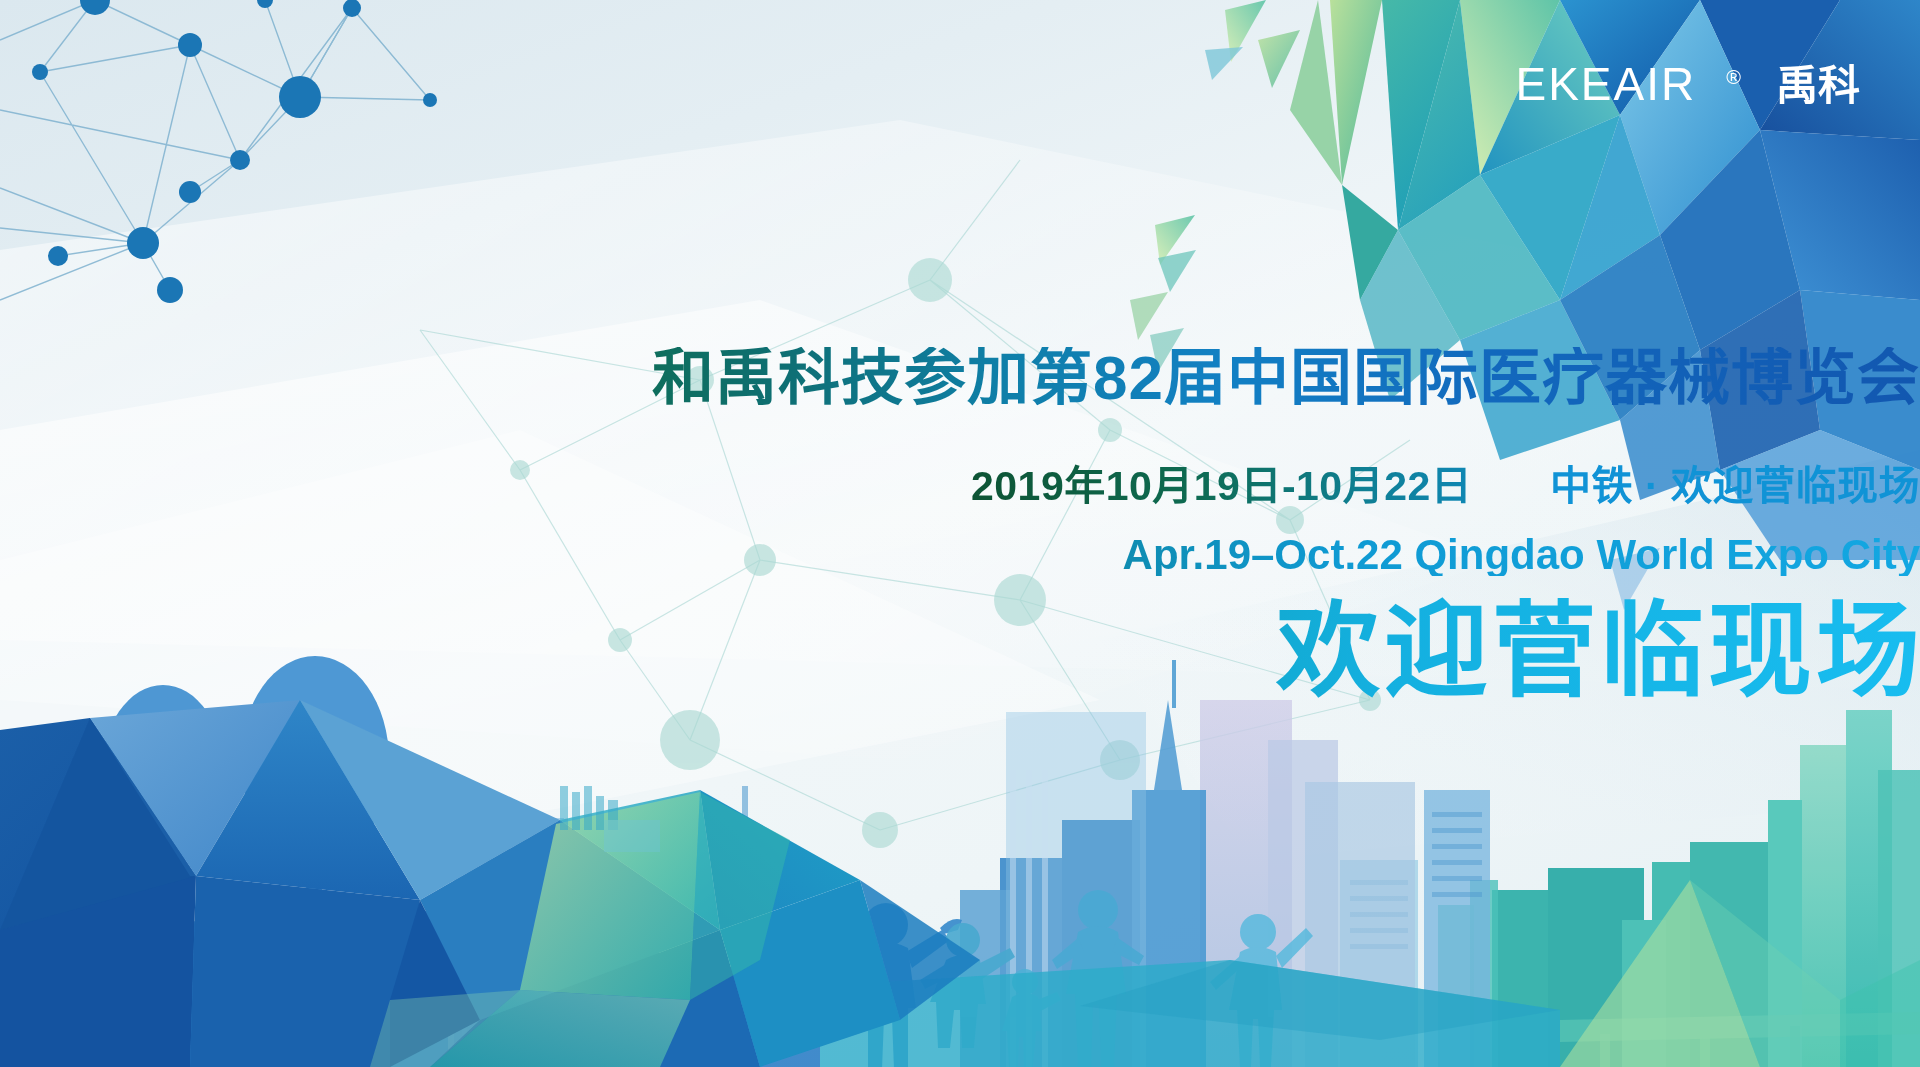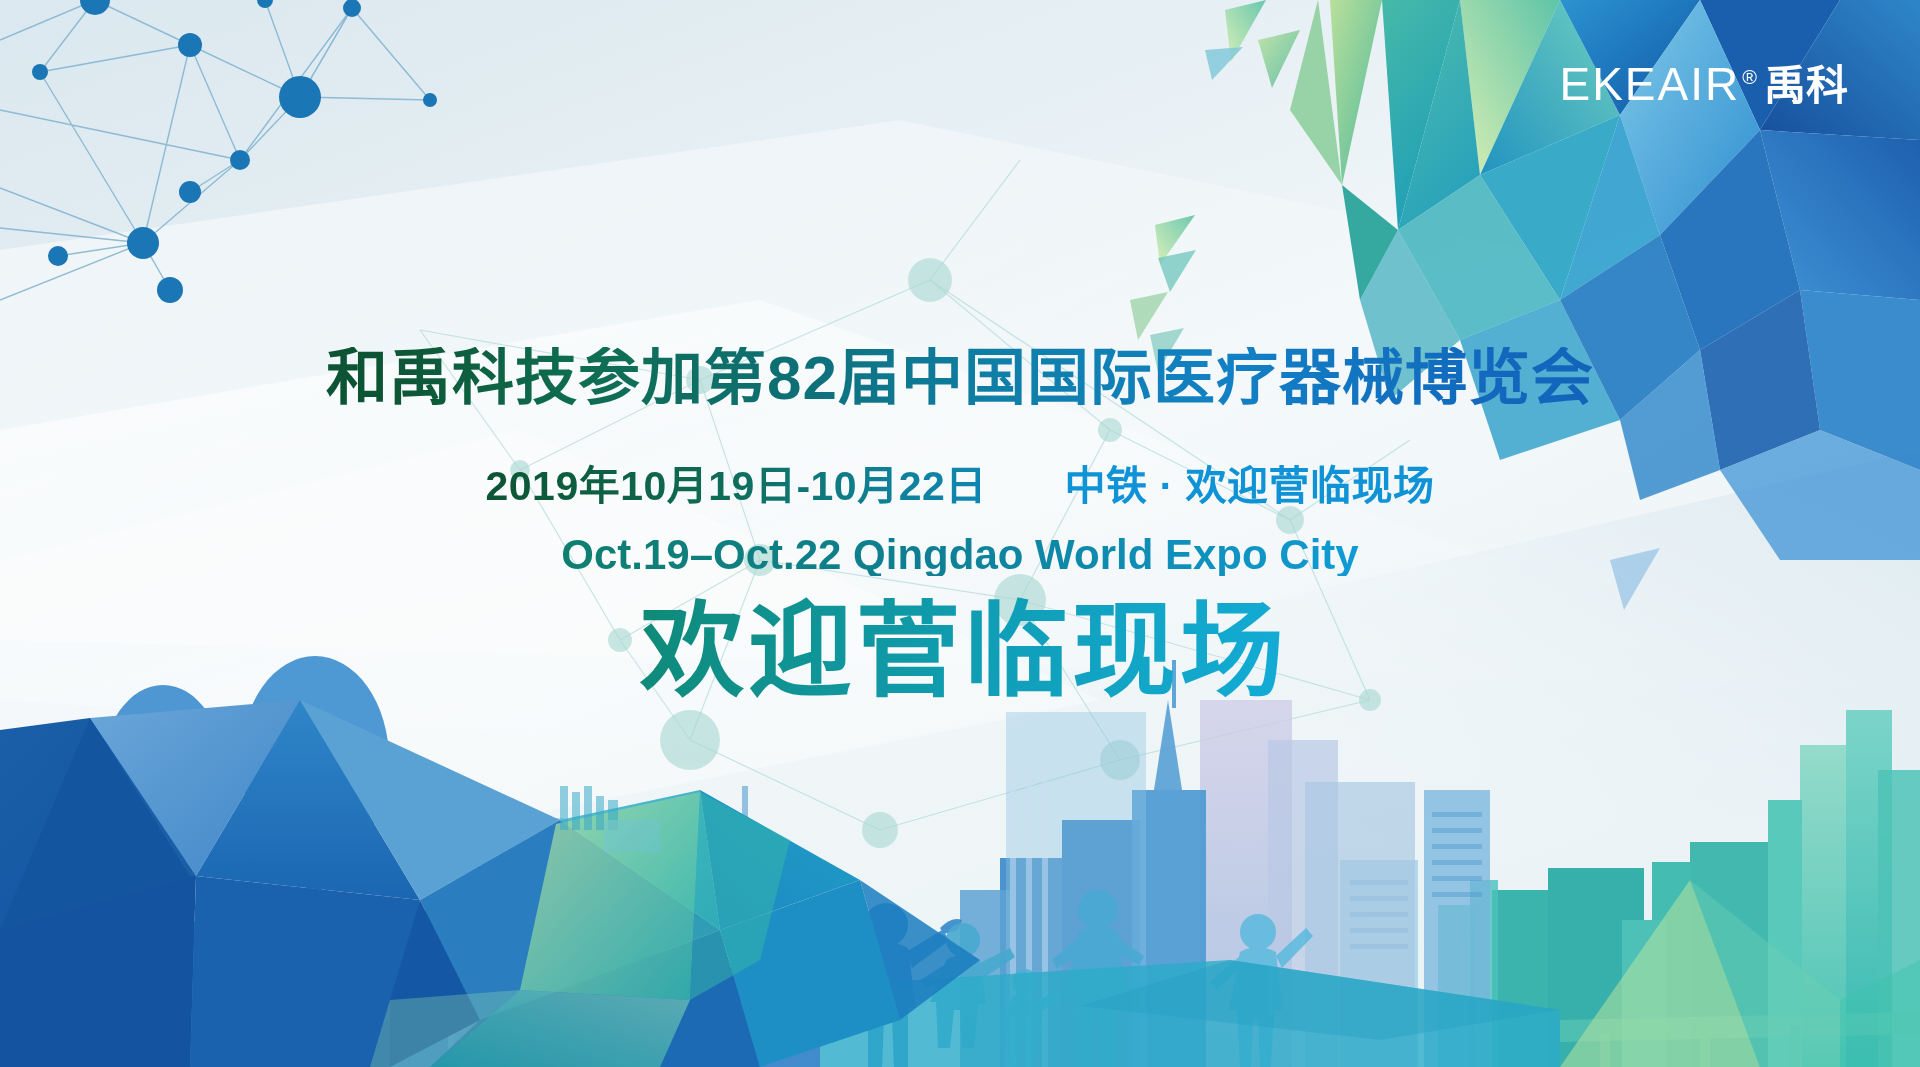--- a/index.html
+++ b/index.html
@@ -24,26 +24,27 @@
     top: 0;
     width: 1920px;
     height: 1067px;
     pointer-events: none;
   }
 
   
   #logo {
     position: absolute;
     top: 40px;
-    right: 72px;
+    right: 60px;
     display: flex;
     align-items: baseline;
     color: #ffffff;
     z-index: 40;
     letter-spacing: 1px;
+    gap: 28px;
   }
   #logo .lg-latin {
     font-size: 46px;
     font-weight: 400;
     letter-spacing: 2px;
     line-height: 1;
   }
   #logo .lg-reg {
     font-size: 20px;
     line-height: 1;
@@ -61,21 +62,21 @@
   }
 
   
   #content {
     position: absolute;
     left: 0;
     top: 0;
     width: 1920px;
     height: 1067px;
     z-index: 30;
-    text-align: center;
+    text-align: right;
     pointer-events: none;
   }
   .txt-row { pointer-events: auto; }
 
   #headline {
     position: absolute;
     top: 347px;
     left: 0;
     width: 1920px;
     font-size: 62px;
@@ -546,18 +547,18 @@
   <div id="content">
 
     <div id="headline" class="txt-row">和禹科技参加第82届中国国际医疗器械博览会</div>
 
     <div id="line-date-venue" class="txt-row">
       <span class="date-part">2019年10月19日-10月22日</span>
       <span class="gap"></span>
       <span class="venue-part">中铁 · 欢迎菅临现场</span>
     </div>
 
-    <div id="line-english" class="txt-row">Oct.19–Oct.22 Qingdao World Expo City</div>
+    <div id="line-english" class="txt-row">Apr.19–Oct.22 Qingdao World Expo City</div>
 
     <div id="welcome" class="txt-row">欢迎菅临现场</div>
   </div>
 
 </div>
 
 </body></html>

